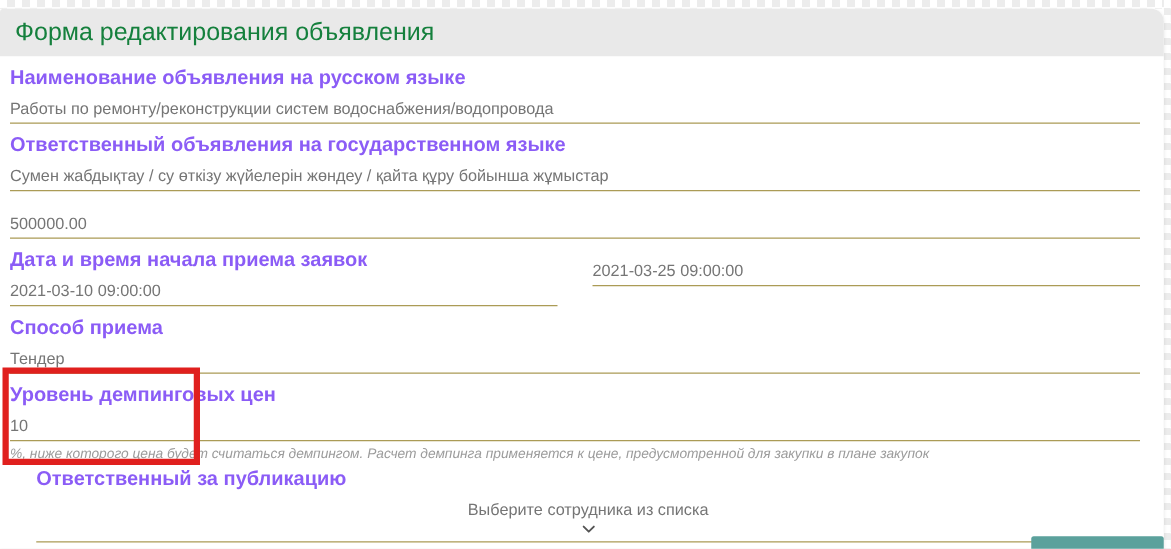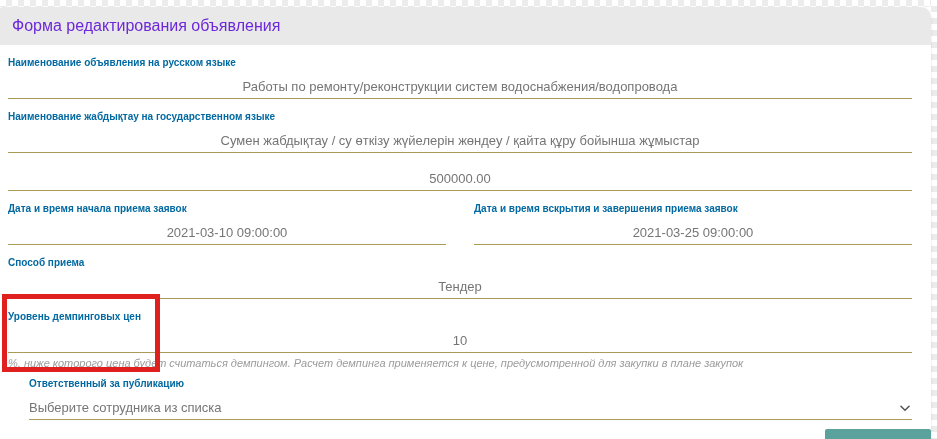--- a/index.html
+++ b/index.html
@@ -12,41 +12,41 @@
   .checker.top { left:0; top:0; width:937px; height:7px; }
   .checker.right { top:0; right:0; width:6px; height:439px; }
   .card {
     position:absolute; left:0; top:7px; width:931px; height:432px;
     background:#ffffff; border-radius:3px 10px 0 0;
     box-shadow:0 1px 3px rgba(0,0,0,0.10);
   }
   .card-header {
     height:38px; background:#e9e9e9; border-radius:3px 10px 0 0;
     display:flex; align-items:center; padding:0 12px;
-    font-size:16px; color:#6d28d9;
+    font-size:20px; color:#15803d;
   }
   .card-body { position:relative; padding:0 19px 0 8px; }
   .field { padding-top:10px; position:relative; }
-  .field-label { font-size:10px; font-weight:bold; color:#0369a1; line-height:16px; }
+  .field-label { font-size:16px; font-weight:bold; color:#8b5cf6; line-height:16px; }
   .text-input {
     display:block; width:100%; border:0; outline:none; background:transparent;
     border-bottom:1px solid #ab9b56;
     font-family:"Liberation Sans","DejaVu Sans",sans-serif;
-    font-size:13px; line-height:16px; color:#757575; padding:8px 0 3px;text-align:center;
+    font-size:13px; line-height:16px; color:#757575; padding:8px 0 3px;
   }
   .row-2col { display:flex; gap:28px; }
   .row-2col .col { flex:1 1 0; min-width:0; }
   .hint { font-size:11px; line-height:13px; color:#9b9b9b; margin-top:4px;font-style:italic; }
   .highlight-box {
     position:absolute; left:-6px; top:-5px; width:158px; bottom:-2px;
     border:5px solid #e0201e; pointer-events:none; z-index:3;
   }
   .select-row {
     display:flex; align-items:center; border-bottom:1px solid #ab9b56;
-    padding:8px 0 3px; cursor:pointer;
+    padding:8px 0 3px; cursor:pointer;flex-direction:column;
   }
   .select-row .placeholder { flex:1; font-size:13px; line-height:16px; color:#757575; }
   .chevron { width:14px; height:14px; flex:0 0 auto; }
   .bottom-button {
     position:absolute; right:0; bottom:0; width:106px; height:10px;
     background:#5ba19c; border:0; border-radius:2px 2px 0 0; cursor:pointer;
   }
 </style>
 </head>
 <body>
@@ -61,35 +61,34 @@
   </div>
 
   <div class="card-body">
 
     <div class="field">
       <div class="field-label">Наименование объявления на русском языке</div>
       <input class="text-input" type="text" value="Работы по ремонту/реконструкции систем водоснабжения/водопровода" style="">
     </div>
 
     <div class="field">
-      <div class="field-label">Наименование жабдықтау на государственном языке</div>
+      <div class="field-label">Ответственный объявления на государственном языке</div>
       <input class="text-input" type="text" value="Сумен жабдықтау / су өткізу жүйелерін жөндеу / қайта құру бойынша жұмыстар" style="">
     </div>
 
     <div class="field">
       <input class="text-input" type="text" value="500000.00" style="">
     </div>
 
     <div class="row-2col">
       <div class="col field">
         <div class="field-label">Дата и время начала приема заявок</div>
         <input class="text-input" type="text" value="2021-03-10 09:00:00" style="">
       </div>
       <div class="col field">
-        <div class="field-label">Дата и время вскрытия и завершения приема заявок</div>
         <input class="text-input" type="text" value="2021-03-25 09:00:00" style="">
       </div>
     </div>
 
     <div class="field">
       <div class="field-label">Способ приема</div>
       <input class="text-input" type="text" value="Тендер" style="">
     </div>
 
     <div class="field">

